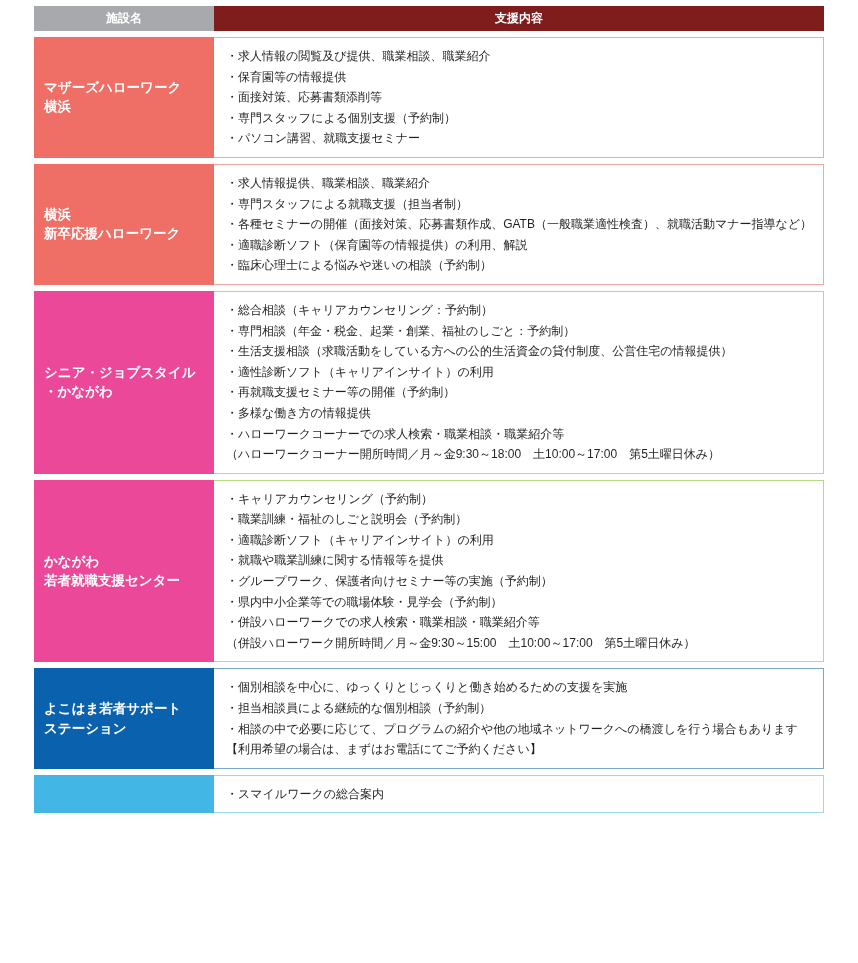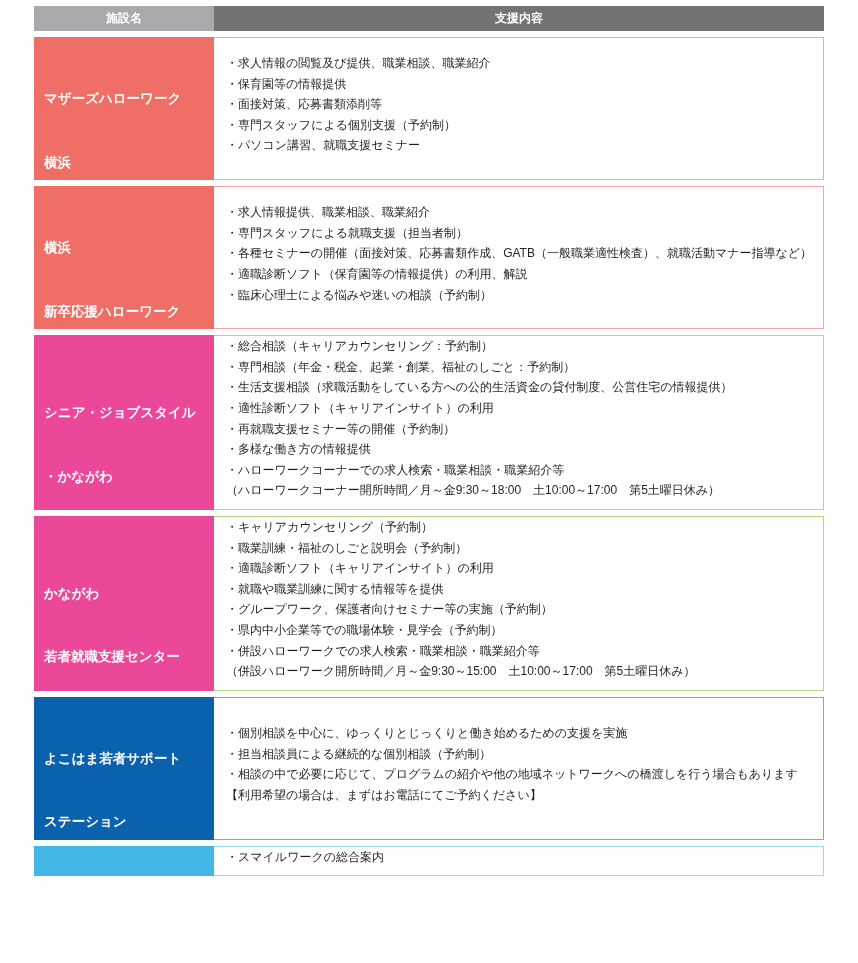--- a/index.html
+++ b/index.html
@@ -38,36 +38,36 @@
   th.head-facility, th.head-content {
     background: #a7a9ac;
     color: #ffffff;
     font-size: 12px;
     font-weight: bold;
     text-align: center;
     padding: 4px 4px;
     border: none;
   }
   th.head-facility { background: #a7a9ac; }
-  th.head-content { background: #737373; }
+  th.head-content { background: #7f1d1d; }
 
   td.facility {
     color: #ffffff;
     font-size: 13.5px;
     font-weight: bold;
     line-height: 1.45;
     padding: 8px 10px;
     vertical-align: middle;
     text-align: left;
   }
   td.content {
     font-size: 12px;
     color: #231f20;
     line-height: 1.55;
-    padding: 0 10px 8px 12px;
+    padding: 8px 10px 8px 12px;
     vertical-align: middle;
     background: #ffffff;
   }
   td.content ul {
     list-style: none;
     margin: 0;
     padding: 0;
   }
   td.content li {
     white-space: nowrap;
@@ -77,21 +77,21 @@
   .fc-salmon { background: #ef6e66; }
   .fc-green  { background: #ec4899; }
   .fc-blue   { background: #0a61ad; }
   .fc-lblue  { background: #42b6e4; }
 
   .bd-salmon { border: 1px solid #f4a6a1; border-left: none; }
   .bd-green  { border: 1px solid #b6da80; border-left: none; }
   .bd-blue   { border: 1px solid #7aa8d0; border-left: none; }
   .bd-lblue  { border: 1px solid #9bd8ef; border-left: none; }
 
-  .facility-line { display: block; margin-top: 44px; }
+  .facility-line { display: block; }
 </style>
 </head>
 <body>
 
 <div id="page">
 
   <table class="support-table">
     <colgroup>
         <col class="c1">
         <col class="c2">

